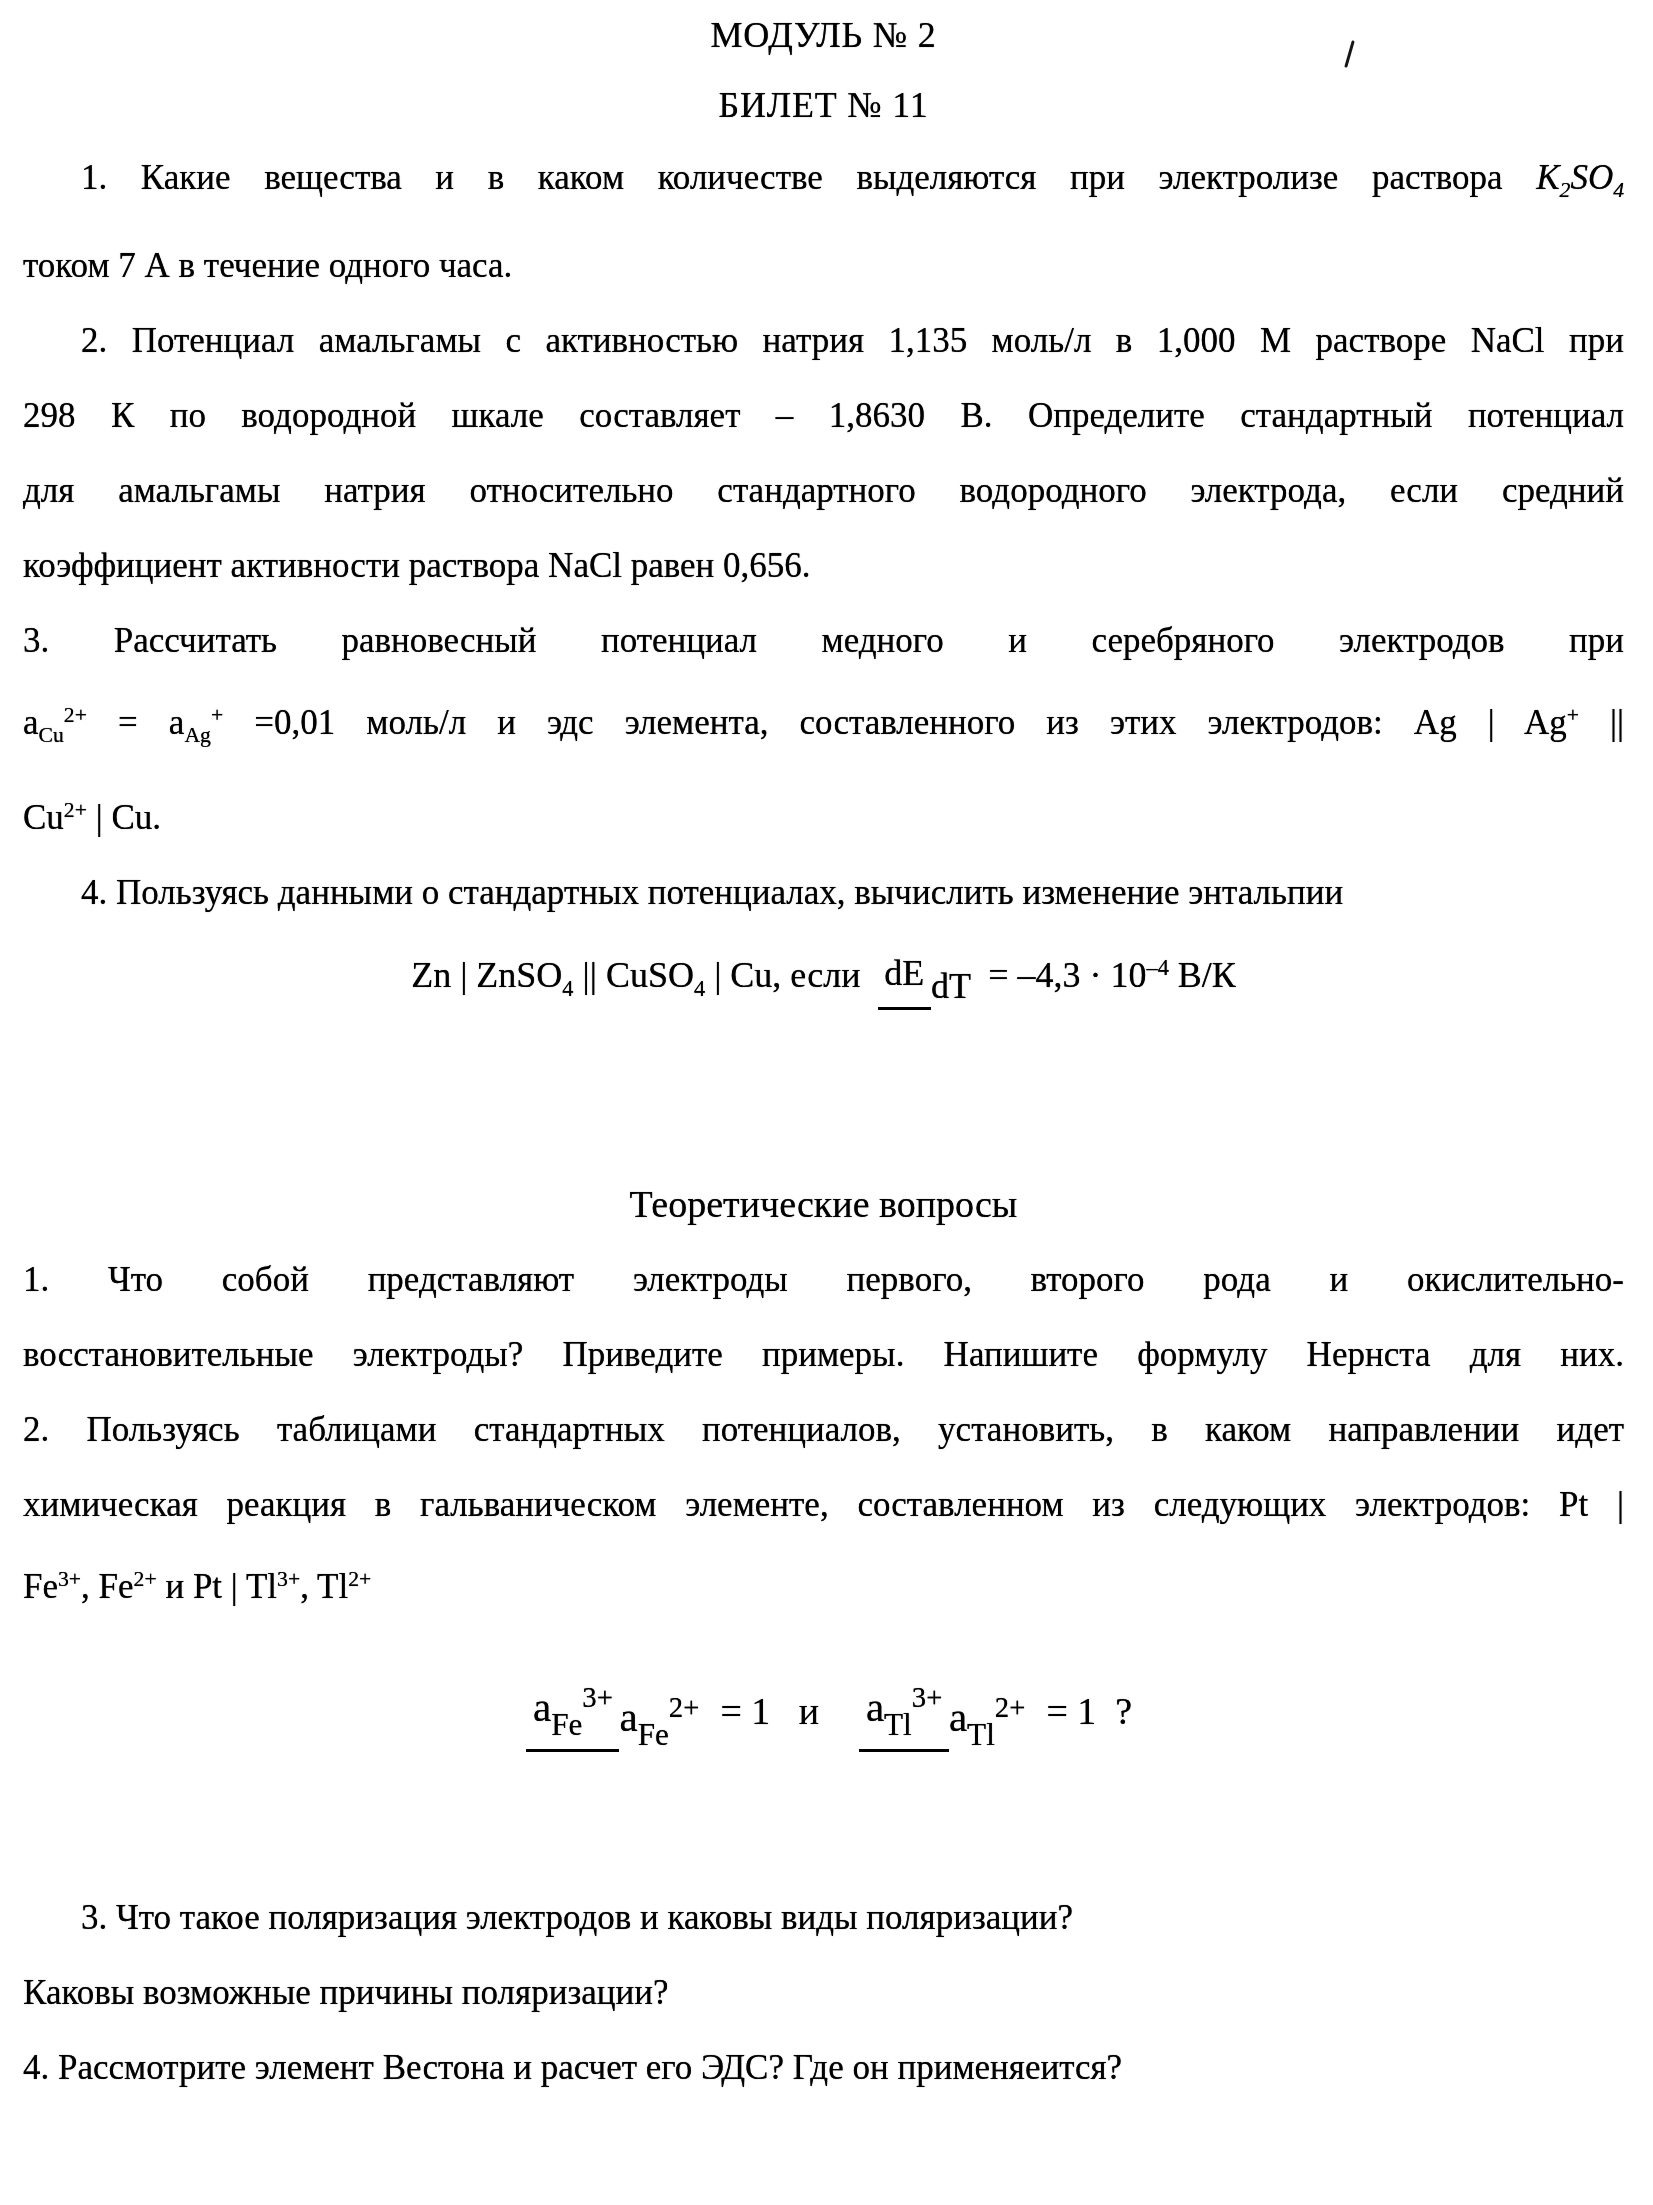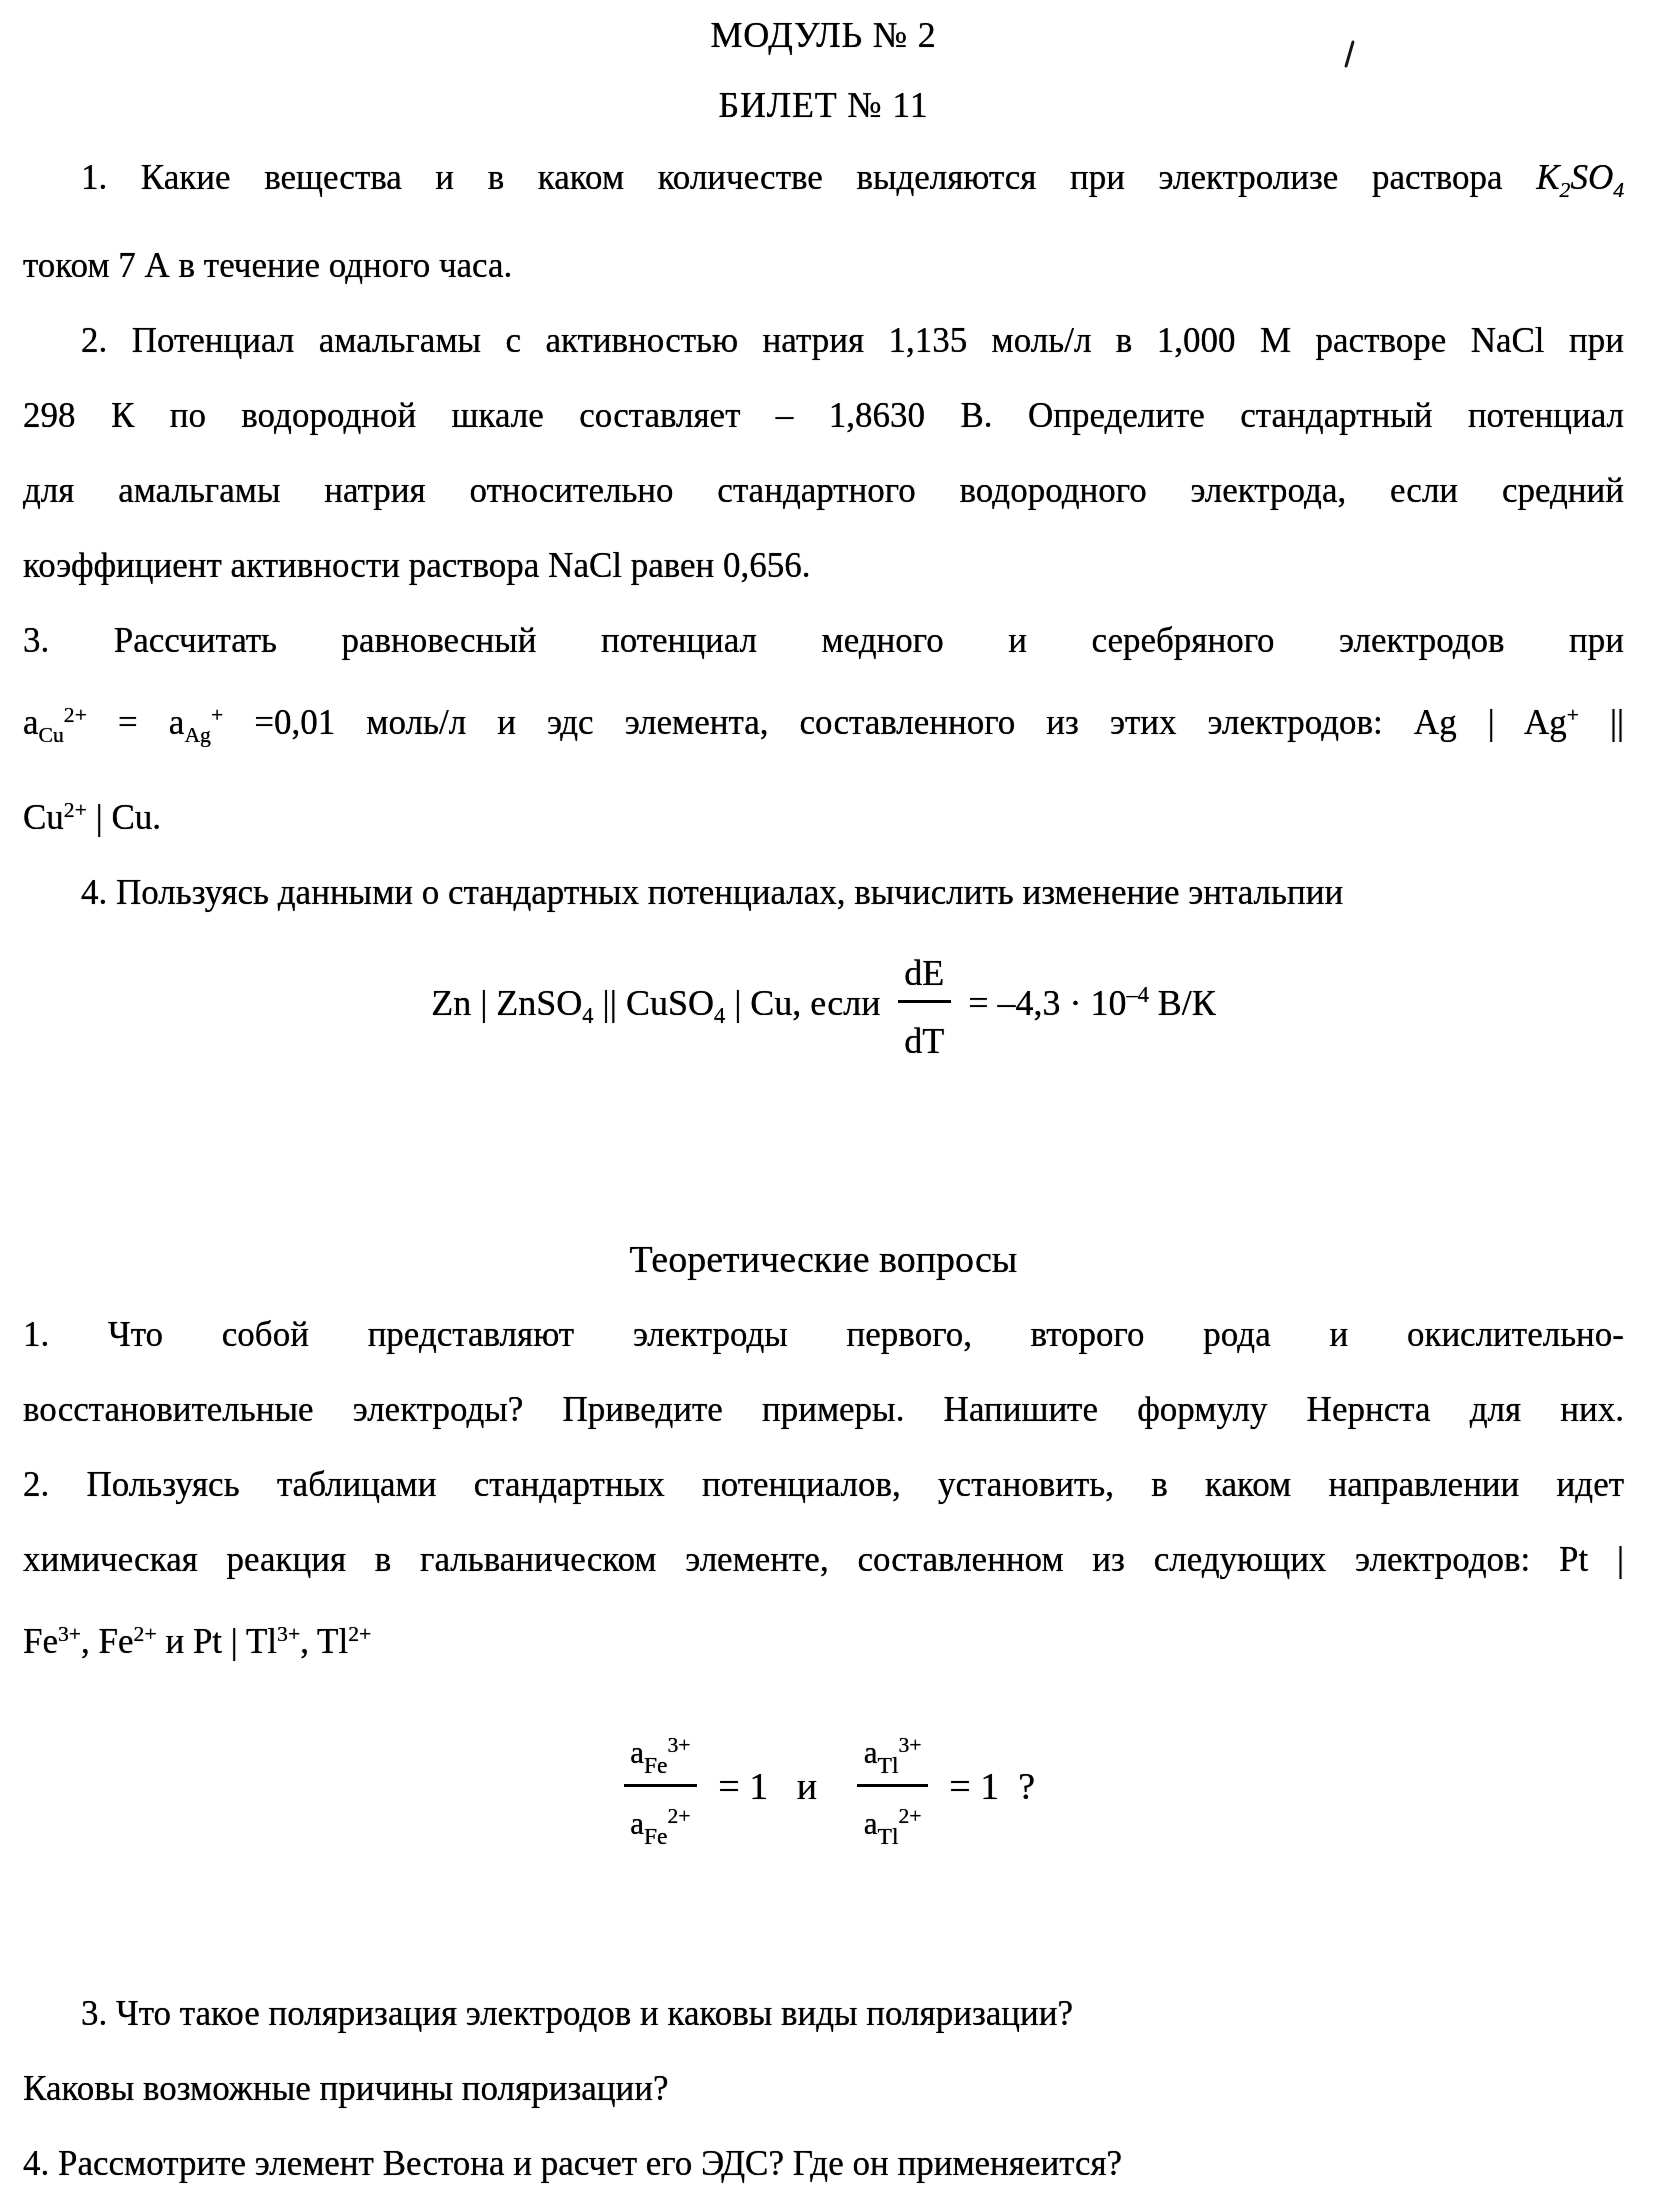--- a/index.html
+++ b/index.html
@@ -29,27 +29,27 @@
   .formula {
     font-size: 36px; text-align: center; margin-top: 18px;
     text-shadow: 0 0 0.8px rgba(0,0,0,0.85);
   }
   .activity-row { margin-top: 50px; font-size: 38px; }
   .q3-start { margin-top: 124px; }
   sub { font-size: 62%; vertical-align: -0.38em; }
   sup { font-size: 62%; vertical-align: 0.55em; }
   .it { font-style: italic; }
   .frac {
-    display: inline-flex; flex-direction: column;
+    display: inline-flex; 
     text-align: center; vertical-align: middle;
     line-height: 1.3; margin: 0 8.3px;
   }
   .frac .num { border-bottom: 3.3px solid #000; padding: 1.7px 6.6px 3.3px; }
   .frac .den { padding-top: 15px; }
-  .frac.big { font-size: 31px; margin: 0 11.6px; }
+  .frac.big { font-size: 41px; margin: 0 11.6px; align-items: center; }
   .frac.big sub { font-size: 76%; vertical-align: -0.45em; }
   .frac.big sup { font-size: 70%; vertical-align: 0.5em; }
   .artifact-tick {
     position: absolute; left: 1348px; top: 40px;
     width: 2.5px; height: 28px; background: #161616;
     transform: rotate(16deg); border-radius: 1.7px;
   }
 </style>
 </head>
 <body>

